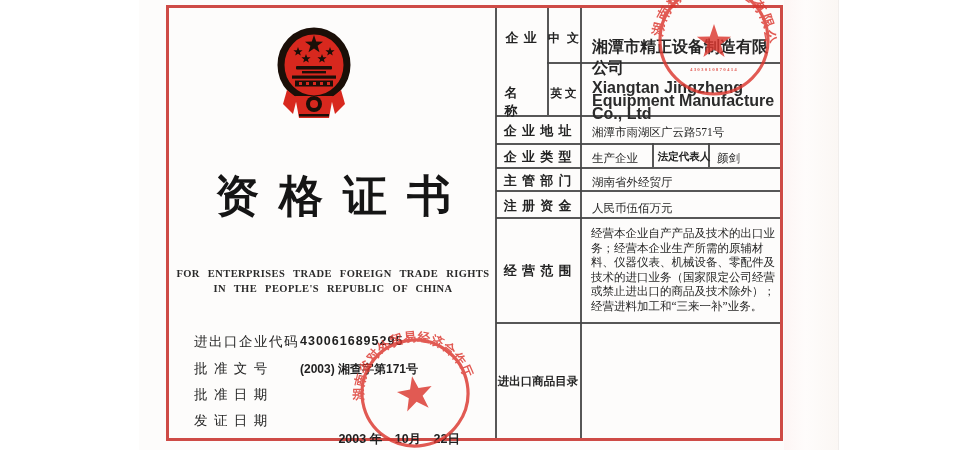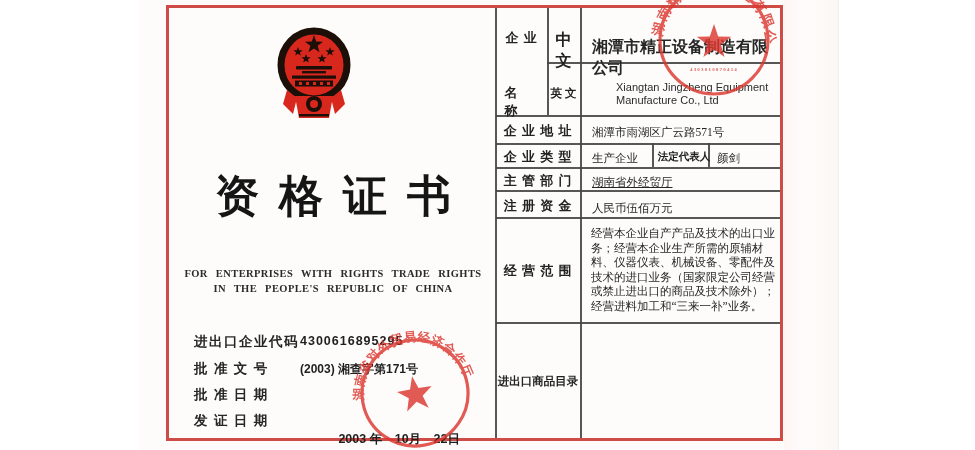--- a/index.html
+++ b/index.html
@@ -14,32 +14,32 @@
   .abs{position:absolute;}
   
   .title-cn{left:172px;top:131px;width:322px;text-align:center;font-size:26px;font-weight:bold;
             letter-spacing:3px;color:#1c1c1c;}
   .title-main{left:172px;top:167px;width:322px;padding-left:20px;box-sizing:border-box;text-align:center;
               font-size:44px;font-weight:bold;letter-spacing:20px;color:#151515;}
   .title-en{left:172px;top:239px;width:322px;text-align:center;font-size:19px;font-weight:bold;
             word-spacing:13px;letter-spacing:1px;color:#242424;}
   .sub-en{left:172px;width:322px;text-align:center;font-size:10.5px;font-weight:bold;
           word-spacing:5px;letter-spacing:.4px;color:#2a2a2a;}
-  .info-label{left:194px;font-size:13.5px;font-weight:bold;letter-spacing:1.5px;color:#262626;}
+  .info-label{left:194px;font-size:13.5px;font-weight:normal;letter-spacing:1.5px;color:#262626;}
   .info-value{left:300px;font-size:12.5px;font-weight:bold;color:#1f1f1f;
               font-family:"Liberation Sans","DejaVu Sans",sans-serif;}
   .info-value.right{width:160px;text-align:right;margin-top:44px;}
   
   .vline{position:absolute;width:1.5px;background:#454545;opacity:.9;}
   .hline{position:absolute;height:1.5px;background:#454545;opacity:.9;}
   
   .t-label{font-size:13px;font-weight:bold;color:#222;text-align:center;letter-spacing:1px;}
   .t-val{font-size:11.5px;color:#262626;}
-  .t-val-sans{font-size:11px;font-weight:normal;color:#2b2b2b;line-height:13px;
-              font-family:"Liberation Sans","DejaVu Sans",sans-serif;margin-left:24px;}
+  .t-val-sans{font-size:16px;font-weight:bold;color:#2b2b2b;line-height:13px;
+              font-family:"Liberation Sans","DejaVu Sans",sans-serif;}
   .seal{position:absolute;opacity:.82;}
   .seal text{fill:#dc372f;font-family:"Liberation Serif","DejaVu Serif",serif;font-weight:bold;}
 </style>
 </head>
 <body>
 
 <div class="canvas">
 
   <div class="paper"></div>
   <div class="paper-streak"></div>
@@ -69,21 +69,21 @@
       <polygon points="18,70 56,70 52,92 22,92" fill="#d8281e"></polygon>
       <polygon points="10,64 20,72 16,88 6,78" fill="#d8281e"></polygon>
       <polygon points="64,64 54,72 58,88 68,78" fill="#d8281e"></polygon>
       <circle cx="37" cy="78" r="8" fill="#1b0f08"></circle>
       <circle cx="37" cy="78" r="4" fill="#d8281e"></circle>
       <rect x="22" y="88" width="30" height="2.5" fill="#1b0f08"></rect>
     </g>
   </svg>
 
   <div class="abs title-main">资格证书</div>
-  <div class="abs sub-en" style="top:268px;">FOR  ENTERPRISES  WITH  RIGHTS  TRADE  RIGHTS</div>
+  <div class="abs sub-en" style="top:268px;">FOR  ENTERPRISES  TRADE  FOREIGN  TRADE  RIGHTS</div>
   <div class="abs sub-en" style="top:283px;">IN  THE  PEOPLE'S  REPUBLIC  OF  CHINA</div>
 
   <div class="abs info-label" style="top:333px;">进出口企业代码</div>
   <div class="abs info-value" style="top:334px;letter-spacing:1px;">4300616895295</div>
 
   <div class="abs info-label" style="top:360px;">批 准 文 号</div>
   <div class="abs info-value" style="top:361px;font-size:12px;">(2003) 湘查字第171号</div>
 
   <div class="abs info-label" style="top:386px;">批 准 日 期</div>
   <div class="abs info-value right" style="top:387px;">2003 年　10月　22日</div>
@@ -100,36 +100,36 @@
   <div class="hline" style="left:547px;top:62px;width:233px;"></div>
   <div class="hline" style="left:496px;top:115px;width:284px;"></div>
   <div class="hline" style="left:496px;top:143px;width:284px;"></div>
   <div class="hline" style="left:496px;top:167px;width:284px;"></div>
   <div class="hline" style="left:496px;top:190px;width:284px;"></div>
   <div class="hline" style="left:496px;top:217px;width:284px;"></div>
   <div class="hline" style="left:496px;top:322px;width:284px;"></div>
 
   <div class="abs t-label" style="left:496px;width:51px;top:29px;">企 业</div>
   <div class="abs t-label" style="left:496px;width:31px;top:84px;">名 称</div>
-  <div class="abs t-label" style="left:547px;width:33px;top:30px;font-size:16px;letter-spacing:0;font-family:Liberation Mono, monospace;">中 文</div>
+  <div class="abs t-label" style="left:547px;width:33px;top:30px;font-size:12px;letter-spacing:0;font-family:Liberation Mono, monospace;">中 文</div>
   <div class="abs t-label" style="left:547px;width:33px;top:86px;font-size:11.5px;letter-spacing:0;">英 文</div>
 
   <div class="abs t-val" style="left:592px;top:37px;width:182px;font-size:16px;font-weight:bold;">湘潭市精正设备制造有限公司</div>
   <div class="abs t-val-sans" style="left:592px;top:81px;width:185px;">Xiangtan Jingzheng Equipment Manufacture Co., Ltd</div>
 
   <div class="abs t-label" style="left:496px;width:84px;top:122px;">企 业 地 址</div>
   <div class="abs t-val" style="left:592px;top:125px;">湘潭市雨湖区广云路571号</div>
 
   <div class="abs t-label" style="left:496px;width:84px;top:148px;font-family:Liberation Serif, serif;">企 业 类 型</div>
   <div class="abs t-val" style="left:592px;top:151px;">生产企业</div>
   <div class="abs t-label" style="left:652px;width:64px;top:150px;font-size:10.5px;letter-spacing:0;">法定代表人</div>
   <div class="abs t-val" style="left:717px;top:151px;">颜剑</div>
 
   <div class="abs t-label" style="left:496px;width:84px;top:172px;">主 管 部 门</div>
-  <div class="abs t-val" style="left:592px;top:175px;text-decoration:underline;">湖南省外经贸厅</div>
+  <div class="abs t-val" style="left:592px;top:175px;">湖南省外经贸厅</div>
 
   <div class="abs t-label" style="left:496px;width:84px;top:197px;">注 册 资 金</div>
   <div class="abs t-val" style="left:592px;top:201px;">人民币伍佰万元</div>
 
   <div class="abs t-label" style="left:496px;width:84px;top:262px;">经 营 范 围</div>
   <div class="abs t-val" style="left:591px;top:226px;width:190px;line-height:14.5px;">经营本企业自产产品及技术的出口业务；经营本企业生产所需的原辅材料、仪器仪表、机械设备、零配件及技术的进口业务（国家限定公司经营或禁止进出口的商品及技术除外）；经营进料加工和“三来一补”业务。</div>
 
   <div class="abs t-label" style="left:496px;width:84px;top:374px;font-size:11.5px;letter-spacing:0;">进出口商品目录</div>
   <div class="abs t-val" style="left:592px;top:374px;width:180px;"></div>
 

